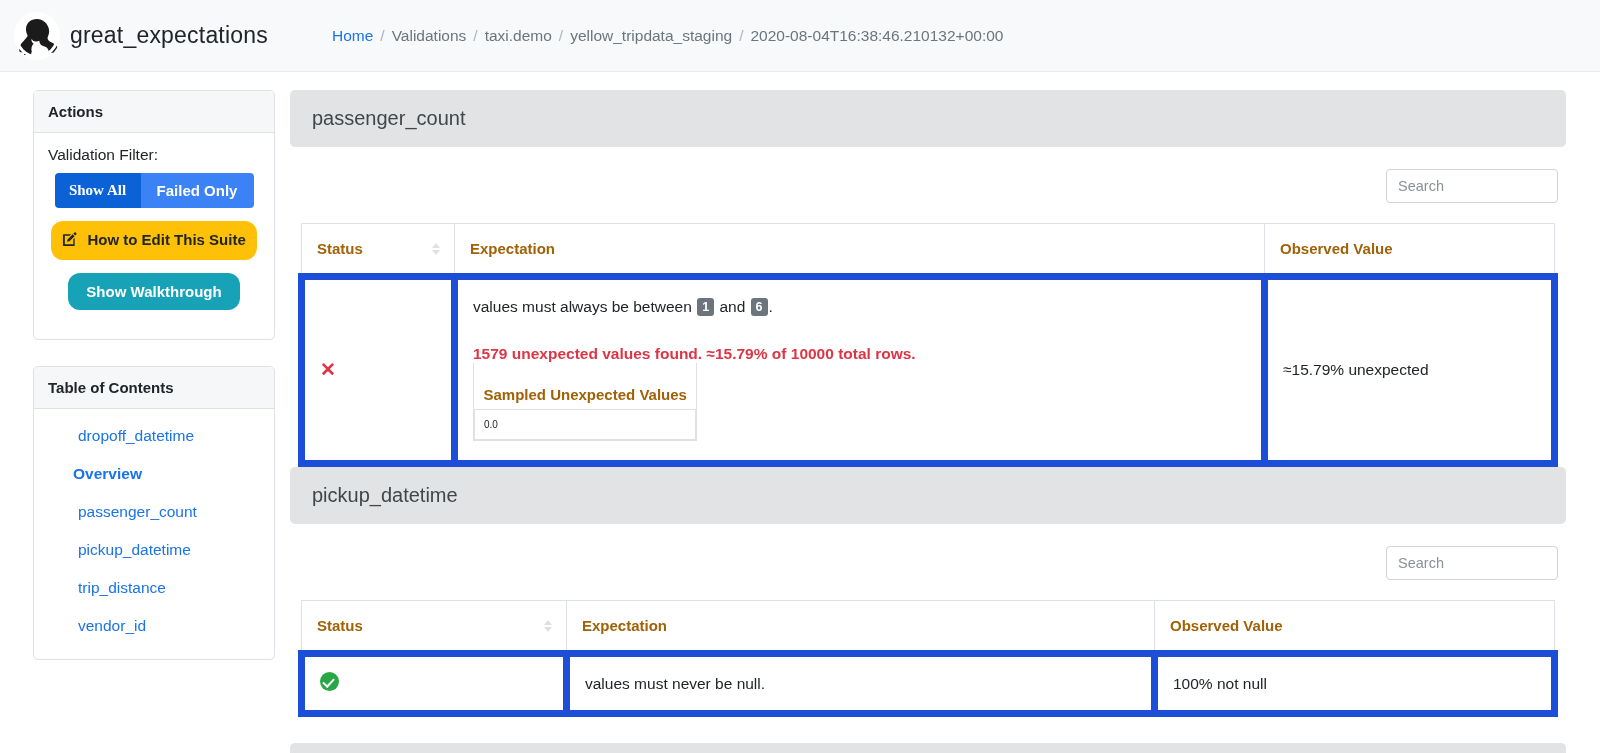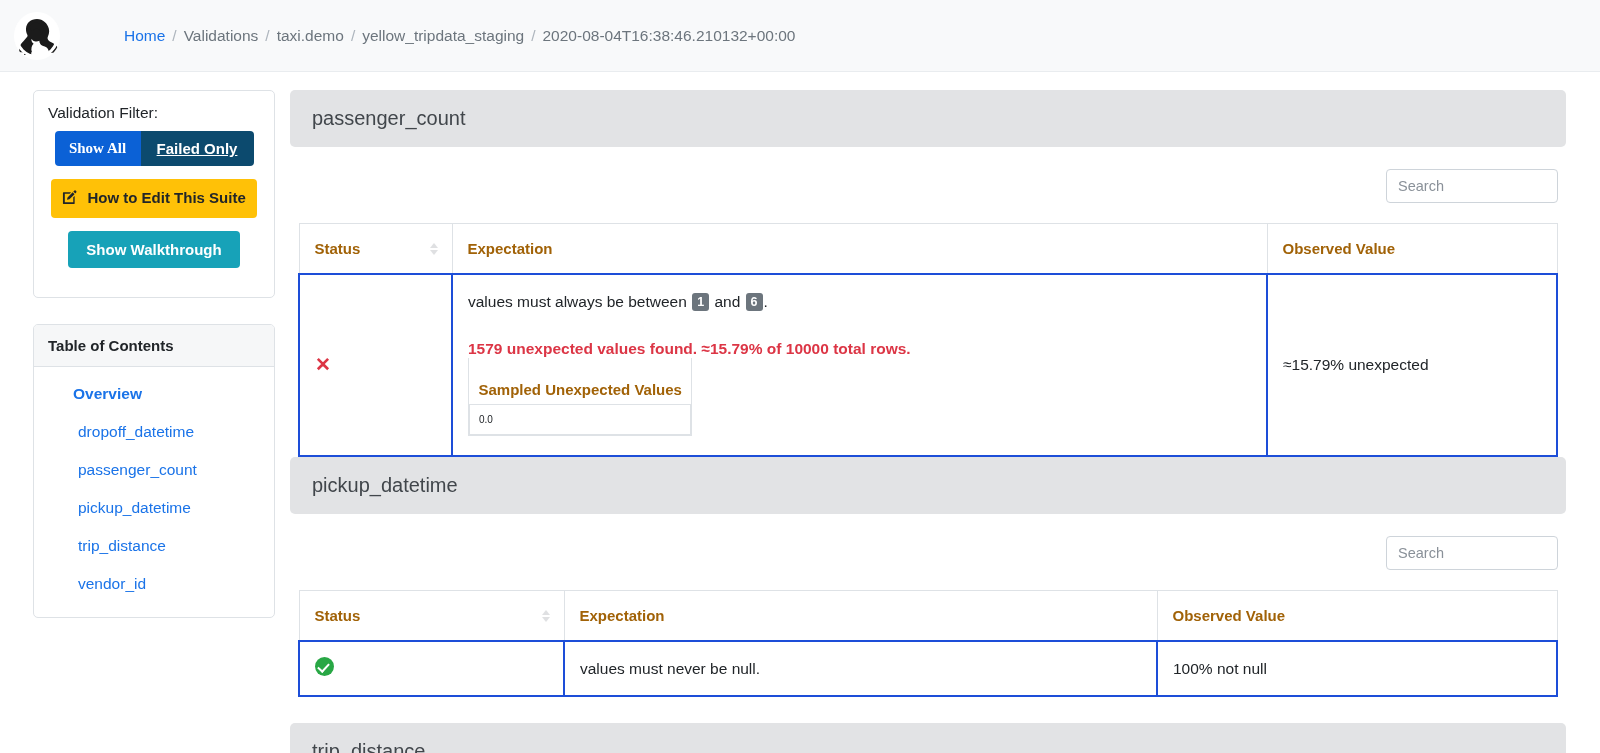--- a/index.html
+++ b/index.html
@@ -100,26 +100,26 @@
     border: none;
     color: #fff;
     font-size: 15px;
     font-family: inherit;
     font-weight: bold;
     padding: 9px 0;
     cursor: pointer;
     text-align: center;
   }
   .btn-showall { background: #0d6efd; background: #0b61d6; flex: 0 0 86px; font-family: Liberation Serif, serif; }
-  .btn-failed  { background: #0c4a6e; flex: 1; text-decoration: underline; }
+  .btn-failed  { background: #3b82f6; flex: 1; }
 
   .btn-block {
     display: block;
     width: 100%;
-    border-radius: 4px;
+    border-radius: 12px;
     margin: 0 auto 13px auto;
     padding: 10px 0;
     border: none;
     font-size: 15px;
     font-weight: bold;
     font-family: inherit;
     cursor: pointer;
   }
   .btn-edit {
     background: #ffc107;
@@ -187,21 +187,21 @@
     color: #a16207;
     padding: 16px 15px;
     border: 1px solid #dee2e6;
     vertical-align: middle;
     margin-left: 47px;
   }
   table.ge-table td {
     font-size: 15.5px;
     color: #212529;
     padding: 15px;
-    border: 2px solid #1d4ed8;
+    border: 7px solid #1d4ed8;
     vertical-align: middle;
   }
   .th-status { position: relative; }
   .sort-icon {
     position: absolute;
     right: 14px;
     top: 50%;
     transform: translateY(-50%);
     display: inline-flex;
     flex-direction: column;
@@ -293,40 +293,42 @@
       <svg width="44" height="46" viewBox="0 0 44 46" aria-hidden="true">
         <circle cx="22" cy="23" r="21" fill="#ffffff"></circle>
         <g fill="#1b1b1b">
           <path d="M22 6c-6.4 0-10.6 4-11 9.6-.2 2.6.5 4.6 1.3 6.1.5.9.3 1.6-.3 2.3-1.4 1.6-2.4 3-3.6 4.2-1.7 1.8-3 3.3-3.6 5.4-.5 1.7-.6 3.6-.6 5.6h12.4c-.3-1.6-.3-3.3 0-4.9.3-1.5 1-2.7 2-3.6-1-.6-1.7-1.5-2-2.6-.2-.8-.2-1.7.1-2.4.6 1.3 1.6 2.2 2.9 2.6 1.6.5 3.3.3 4.7-.5 0 1.3.4 2.5 1.2 3.4.9 1.1 2.2 1.8 3.6 2.1 1.6.4 3 1.4 3.8 2.8.7 1.1 1 2.3 1.1 3.6H44c-.2-2.6-.9-4.8-2.4-6.6-1.3-1.6-3-2.7-4.8-3.6-1.4-.7-2.7-1.4-3.6-2.6-.6-.8-.8-1.6-.6-2.5.3-1.2.9-2.2 1.2-3.4.5-1.8.5-3.7 0-5.5C32.6 10.6 28 6 22 6z"></path>
           <path d="M14.5 14.3c.9-2.6 3.1-4.3 5.8-4.6 2.4-.3 4.6.5 6.1 2.2 1.1 1.2 1.7 2.7 1.8 4.3.1 1.6-.3 3.1-1.1 4.4-.3.5-.7 1-1.2 1.3.2-1.1.2-2.2-.2-3.2-.5-1.4-1.6-2.4-3-2.8-1.5-.4-3 0-4.1 1-.5.4-.9 1-1.1 1.7-.6-.5-1.1-1-1.5-1.7-.6-.8-.9-1.7-1.5-2.6z"></path>
           <path d="M9.4 40.2c1.3-1.2 2.9-2 4.6-2.3.9-.2 1.8-.2 2.7-.1-.5 1.3-.6 2.7-.4 4.1H9.1c0-.6.1-1.1.3-1.7z"></path>
         </g>
         <path d="M22 2.5C10.7 2.5 1.5 11.7 1.5 23S10.7 43.5 22 43.5 42.5 34.3 42.5 23 33.3 2.5 22 2.5z" fill="none" stroke="#ffffff" stroke-width="3"></path>
       </svg>
     </span>
+    <span class="brand-name">great_expectations</span>
   </div>
 
   <div class="breadcrumb">
     <a class="crumb-link" href="#">Home</a>
     <span class="sep">/</span>
     <span class="crumb">Validations</span>
     <span class="sep">/</span>
     <span class="crumb">taxi.demo</span>
     <span class="sep">/</span>
     <span class="crumb">yellow_tripdata_staging</span>
     <span class="sep">/</span>
     <span class="crumb-tail">2020-08-04T16:38:46.210132+00:00</span>
   </div>
 </div>
 
 <div class="page">
 
   <aside class="sidebar">
 
     <div class="card">
+      <div class="card-header">Actions</div>
       <div class="card-body">
         <div class="filter-label">Validation Filter:</div>
 
         <div class="btn-group">
           <button class="btn btn-showall">Show All</button>
           <button class="btn btn-failed">Failed Only</button>
         </div>
 
         <button class="btn-block btn-edit">
           <span class="pencil">
@@ -337,22 +339,22 @@
           </span><span>How to Edit This Suite</span>
         </button>
 
         <button class="btn-block btn-walk">Show Walkthrough</button>
       </div>
     </div>
 
     <div class="card">
       <div class="card-header">Table of Contents</div>
       <div class="toc-body">
+        <a class="toc-item" href="#">dropoff_datetime</a>
         <a class="toc-item active" href="#">Overview</a>
-        <a class="toc-item" href="#">dropoff_datetime</a>
         <a class="toc-item" href="#">passenger_count</a>
         <a class="toc-item" href="#">pickup_datetime</a>
         <a class="toc-item" href="#">trip_distance</a>
         <a class="toc-item" href="#">vendor_id</a>
       </div>
     </div>
 
   </aside>
 
   <main class="main">

